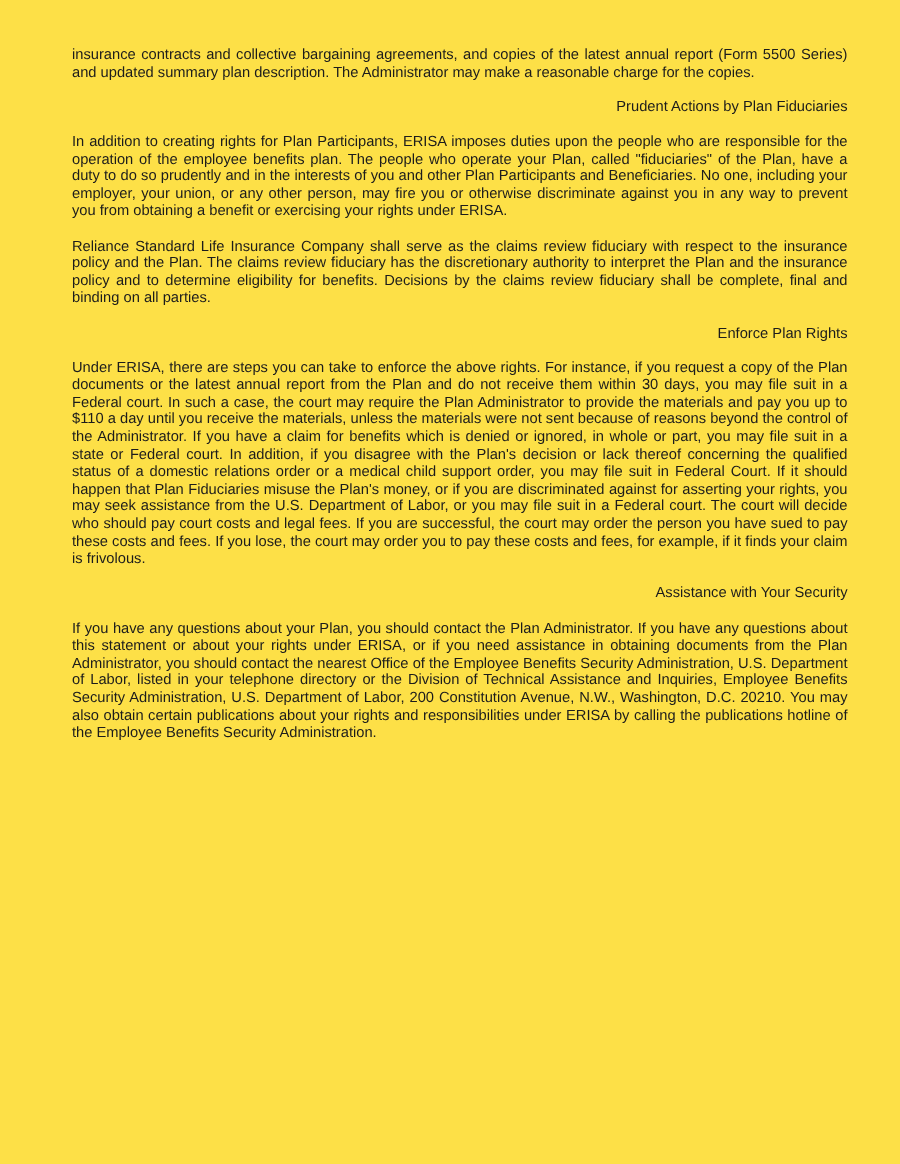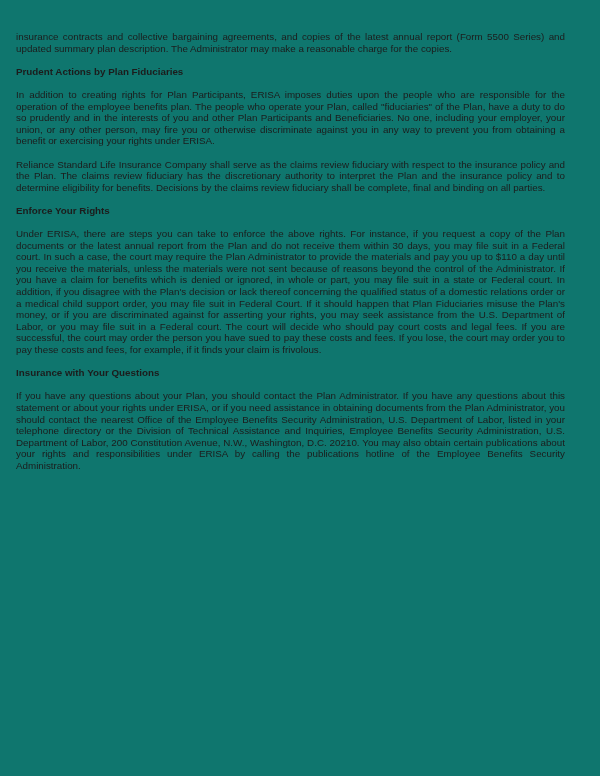--- a/index.html
+++ b/index.html
@@ -9,42 +9,42 @@
   }
   body {
     width: 600px;
     height: 776px;
     overflow: hidden;
   }
   .page {
     box-sizing: border-box;
     width: 600px;
     height: 776px;
-    padding: 31px 35px 0 16px;
-    background: #0f766e;
+    padding: 31px 35px 0 48px;
+    background: #fde047;
     font-family: "Liberation Sans", "DejaVu Sans", sans-serif;
     font-size: 9.8px;
     line-height: 11.6px;
     color: #1c1c1c;
   }
   .para {
     margin: 0 0 11.6px 0;
     text-align: justify;
   }
   .heading {
     margin: 0 0 11.6px 0;
-    font-weight: bold;
-    text-align: left;
+    font-weight: normal;
+    text-align: right;
   }
 </style>
 </head>
 <body>
 
 <div class="page">
   <p class="para">insurance contracts and collective bargaining agreements, and copies of the latest annual report (Form 5500 Series) and updated summary plan description.  The Administrator may make a reasonable charge for the copies.</p>
   <p class="heading">Prudent Actions by Plan Fiduciaries</p>
   <p class="para">In addition to creating rights for Plan Participants, ERISA imposes duties upon the people who are responsible for the operation of the employee benefits plan.  The people who operate your Plan, called "fiduciaries" of the Plan, have a duty to do so prudently and in the interests of you and other Plan Participants and Beneficiaries.  No one, including your employer, your union, or any other person, may fire you or otherwise discriminate against you in any way to prevent you from obtaining a benefit or exercising your rights under ERISA.</p>
   <p class="para">Reliance Standard Life Insurance Company shall serve as the claims review fiduciary with respect to the insurance policy and the Plan. The claims review fiduciary has the discretionary authority to interpret the Plan and the insurance policy and to determine eligibility for benefits. Decisions by the claims review fiduciary shall be complete, final and binding on all parties.</p>
-  <p class="heading">Enforce Your Rights</p>
+  <p class="heading">Enforce Plan Rights</p>
   <p class="para">Under ERISA, there are steps you can take to enforce the above rights.  For instance, if you request a copy of the Plan documents or the latest annual report from the Plan and do not receive them within 30 days, you may file suit in a Federal court.  In such a case, the court may require the Plan Administrator to provide the materials and pay you up to $110 a day until you receive the materials, unless the materials were not sent because of reasons beyond the control of the Administrator.  If you have a claim for benefits which is denied or ignored, in whole or part, you may file suit in a state or Federal court.  In addition, if you disagree with the Plan's decision or lack thereof concerning the qualified status of a domestic relations order or a medical child support order, you may file suit in Federal Court.  If it should happen that Plan Fiduciaries misuse the Plan's money, or if you are discriminated against for asserting your rights, you may seek assistance from the U.S. Department of Labor, or you may file suit in a Federal court.  The court will decide who should pay court costs and legal fees.  If you are successful, the court may order the person you have sued to pay these costs and fees.  If you lose, the court may order you to pay these costs and fees, for example, if it finds your claim is frivolous.</p>
-  <p class="heading">Insurance with Your Questions</p>
+  <p class="heading">Assistance with Your Security</p>
   <p class="para">If you have any questions about your Plan, you should contact the Plan Administrator.  If you have any questions about this statement or about your rights under ERISA, or if you need assistance in obtaining documents from the Plan Administrator, you should contact the nearest Office of the Employee Benefits Security Administration, U.S. Department of Labor, listed in your telephone directory or the Division of Technical Assistance and Inquiries, Employee Benefits Security Administration, U.S. Department of Labor, 200 Constitution Avenue, N.W., Washington, D.C.  20210.  You may also obtain certain publications about your rights and responsibilities under ERISA by calling the publications hotline of the Employee Benefits Security Administration.</p>
 </div>
 
 </body></html>

